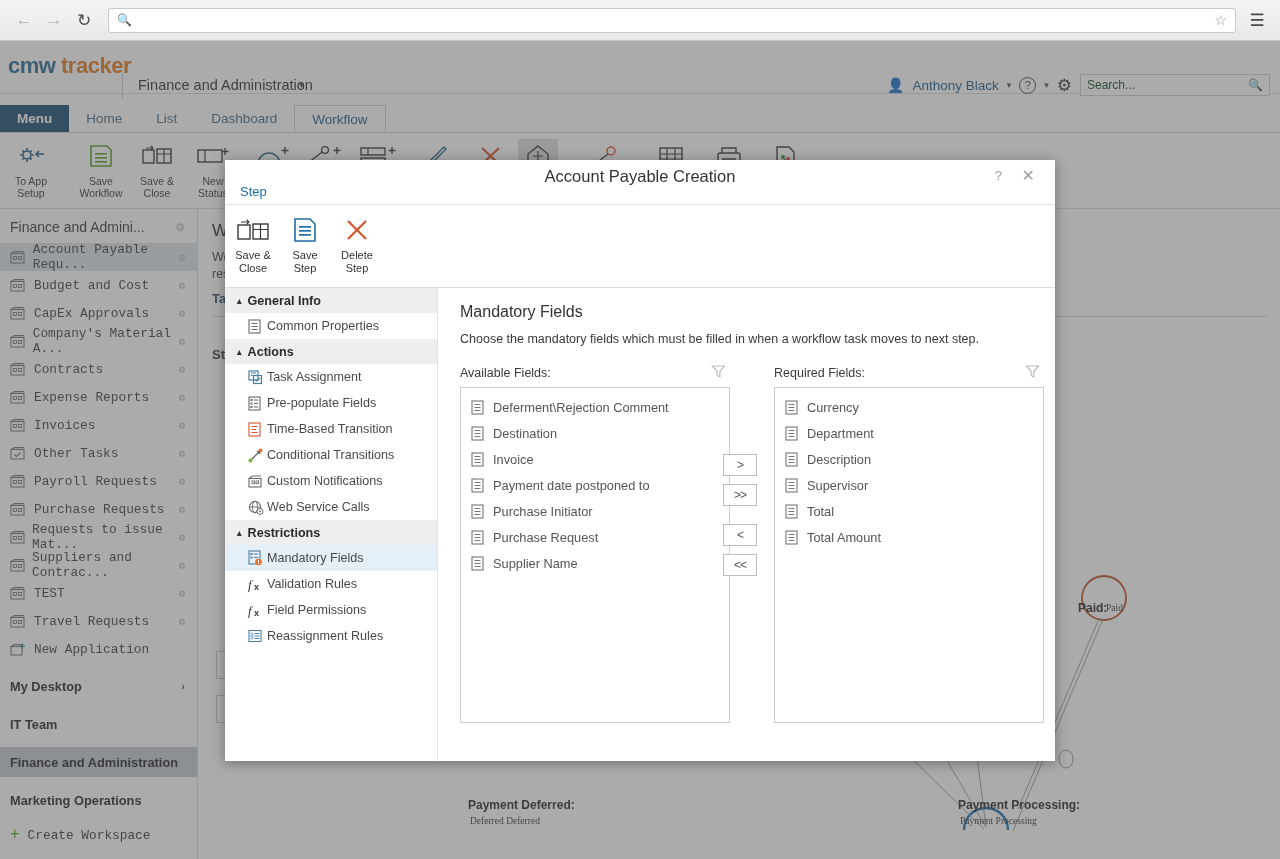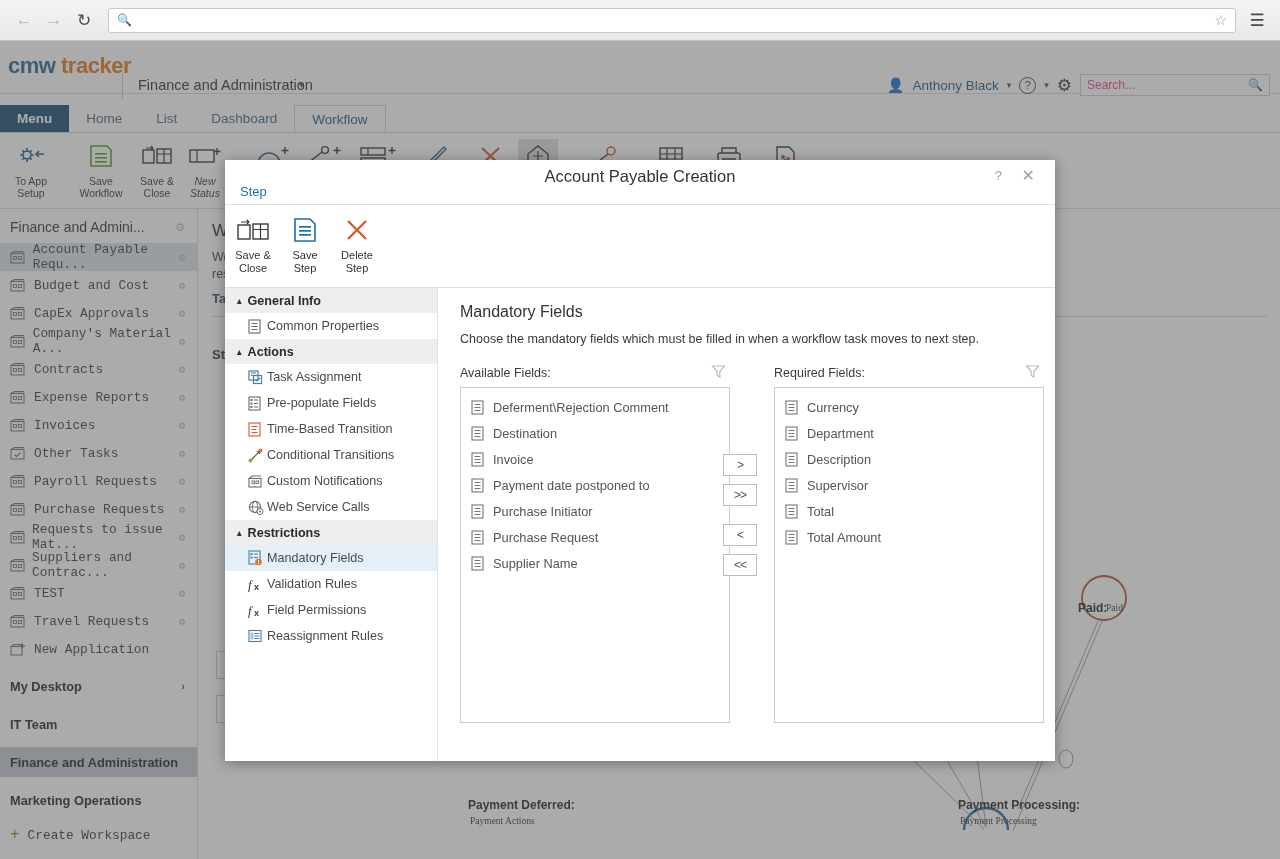--- a/index.html
+++ b/index.html
@@ -54,21 +54,21 @@
   .caret-sm { font-size: 9px; color: #555; }
   .q-circle {
     width: 17px; height: 17px; border: 1.4px solid #4a4a4a; border-radius: 50%;
     font-size: 11px; color: #4a4a4a; display: flex; align-items: center; justify-content: center;
   }
   .gear-big { font-size: 17px; color: #3a3a3a; }
   .search-box {
     width: 190px; height: 22px; border: 1px solid #cfcfcf; background: #fff;
     display: flex; align-items: center; padding: 0 6px; position: relative;
   }
-  .search-box span.ph { font-size: 12px; color: #ec4899; }
+  .search-box span.ph { font-size: 12px; color: #14532d; }
   .search-box .s-ico { position: absolute; right: 6px; color: #5a5a5a; font-size: 12px; }
 
   
   .menu-tabs { position: absolute; top: 64px; left: 0; width: 1276px; height: 28px; background: #fff; }
   .mtab {
     float: left; height: 28px; padding: 0 17px; line-height: 28px;
     font-size: 13.5px; color: #4a6b85;
   }
   .mtab.menu { background: #1b4f72; color: #fff; font-weight: 600; }
   .mtab.sel {
@@ -236,21 +236,21 @@
         <div class="rib-ico">
           <svg width="32" height="24" viewBox="0 0 32 24">
               <rect x="2" y="6" width="11" height="13" fill="none" stroke="#3a3a3a" stroke-width="1.4"></rect>
               <rect x="16" y="5" width="14" height="14" fill="none" stroke="#3a3a3a" stroke-width="1.4"></rect>
               <path d="M16 10h14M23 5v14" stroke="#3a3a3a" stroke-width="1.2"></path>
               <path d="M5 4h7M12 4l-2-2M12 4l-2 2" stroke="#3a3a3a" stroke-width="1.2" fill="none"></path>
             </svg>
         </div>
         <div class="rib-lbl"><span>Save &amp;</span><br><span>Close</span></div>
       </div>
-      <div class="rib-item" style="left:176px;font-style:italic;">
+      <div class="rib-item" style="left:184px;">
         <div class="rib-ico">
           <svg width="34" height="22" viewBox="0 0 34 22">
               <rect x="2" y="5" width="24" height="12" fill="none" stroke="#3a3a3a" stroke-width="1.4"></rect>
               <path d="M9 5v12" stroke="#3a3a3a" stroke-width="1.2"></path>
               <path d="M29 3v7M25.5 6.5h7" stroke="#3a3a3a" stroke-width="1.4"></path>
             </svg>
         </div>
         <div class="rib-lbl"><span>New</span><br><span>Status</span></div>
       </div>
       <div class="rib-item" style="left:243px;">
@@ -568,21 +568,21 @@
         <path d="M560 400 L786 620" stroke="#8a8a8a" stroke-width="0.8" fill="none"></path>
         <path d="M660 400 L788 618" stroke="#8a8a8a" stroke-width="0.8" fill="none"></path>
         <path d="M760 400 L788 618" stroke="#8a8a8a" stroke-width="0.8" fill="none"></path>
         <path d="M905 410 L815 622" stroke="#8a8a8a" stroke-width="0.8" fill="none"></path>
         <path d="M820 600 L900 412" stroke="#8a8a8a" stroke-width="0.8" fill="none"></path>
         <ellipse cx="868" cy="550" rx="7" ry="9" fill="#fff" stroke="#8a8a8a" stroke-width="0.9"></ellipse>
       </svg>
       <div class="node-lbl" style="top:392px;left:880px;">Paid:</div>
       <div class="node-sub" style="top:394px;left:908px;">Paid</div>
       <div class="node-lbl" style="top:589px;left:270px;">Payment Deferred:</div>
-      <div class="node-sub" style="top:607px;left:272px;">Payment Actions</div>
+      <div class="node-sub" style="top:607px;left:272px;">Deferred Deferred</div>
       <div class="node-lbl" style="top:589px;left:760px;">Payment Processing:</div>
       <div class="node-sub" style="top:607px;left:762px;">Payment Processing</div>
     </div>
 
     <div class="scrim" style="top:0;"></div>
 
     <div class="modal" style="top:119px;">
       <div class="modal-title">Account Payable Creation</div>
       <div class="modal-help">?</div>
       <div class="modal-close">✕</div>

